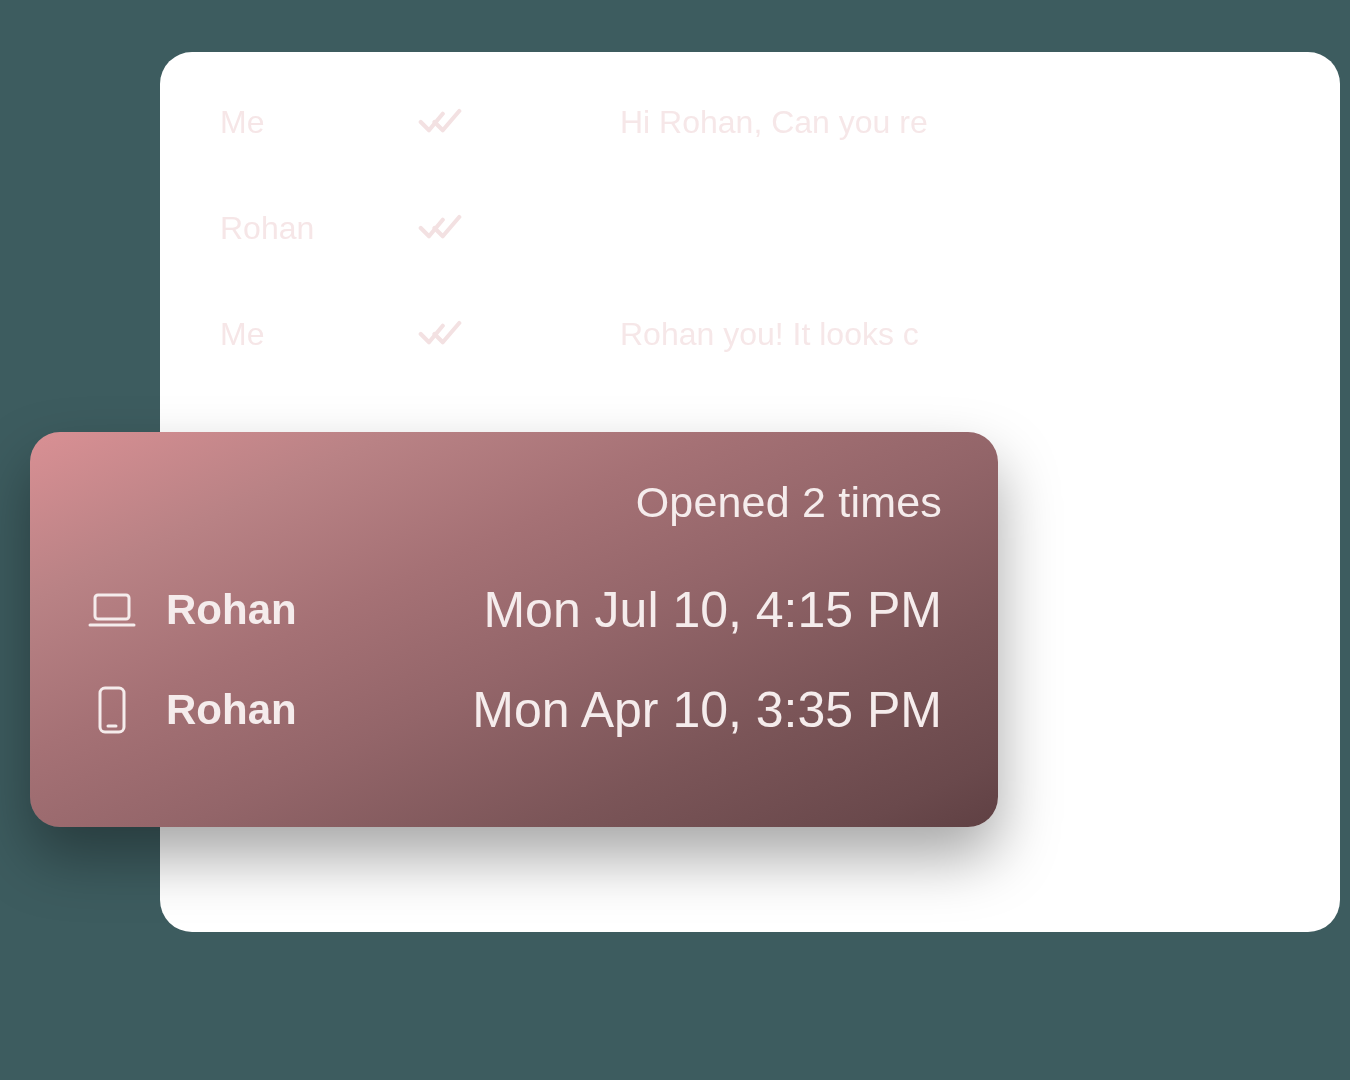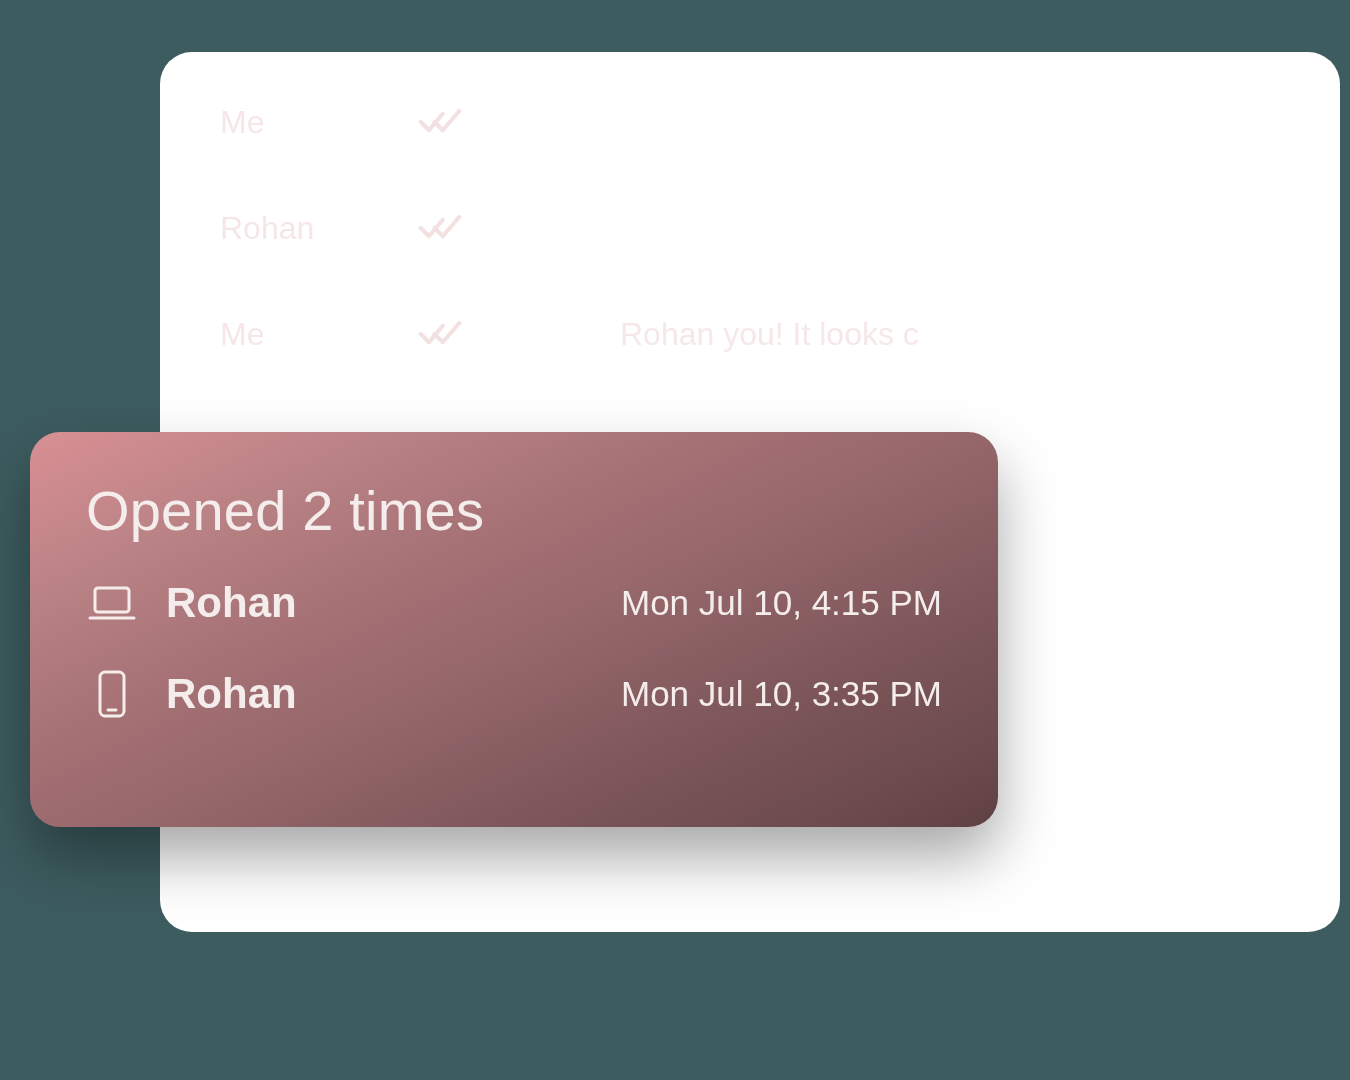--- a/index.html
+++ b/index.html
@@ -58,24 +58,25 @@
       top: 432px;
       width: 968px;
       height: 395px;
       border-radius: 30px;
       background: linear-gradient(155deg, #d99094 0%, #b98285 20%, #a57175 38%, #936569 55%, #7b5558 75%, #6a494c 92%, #5f4043 100%);
       box-shadow: 0 30px 60px rgba(0,0,0,0.35);
       padding: 46px 56px 36px 56px;
       color: #f5ecec;
     }
     .popover-title {
-      font-size: 56px;
+      font-size: 43px;
       font-weight: 500;
       letter-spacing: 0.2px;
-      margin-bottom: 36px;
+      margin-bottom: 54px;
+      text-align: right;
     }
     .popover-row {
       display: flex;
       align-items: center;
       font-size: 42px;
       font-weight: 500;
       margin-bottom: 42px;
     }
     .popover-row:last-child {
       margin-bottom: 0;
@@ -89,35 +90,36 @@
     }
     .device-icon svg {
       display: block;
     }
     .person {
       font-weight: 600;
     }
     .timestamp {
       margin-left: auto;
       font-weight: 400;
-      font-size: 35px;
+      font-size: 50px;
     }
   </style>
 </head>
 <body>
 
 <div class="card-white">
   <div class="msg-row">
     <span class="msg-sender">Me</span>
     <span class="double-check">
       <svg viewBox="0 0 32 24" fill="none" stroke="currentColor" stroke-width="3" stroke-linecap="round" stroke-linejoin="round">
         <polyline points="2,12 8,18 18,6"></polyline>
         <polyline points="12,12 18,18 30,4"></polyline>
       </svg>
     </span>
+    <span class="msg-preview">Hi Rohan, Can you re</span>
   </div>
 
   <div class="msg-row">
     <span class="msg-sender">Rohan</span>
     <span class="double-check">
       <svg viewBox="0 0 32 24" fill="none" stroke="currentColor" stroke-width="3" stroke-linecap="round" stroke-linejoin="round">
         <polyline points="2,12 8,18 18,6"></polyline>
         <polyline points="12,12 18,18 30,4"></polyline>
       </svg>
     </span>
@@ -150,15 +152,15 @@
   </div>
 
   <div class="popover-row">
     <span class="device-icon">
       <svg width="32" height="50" viewBox="0 0 32 50" fill="none" stroke="#f5ecec" stroke-width="3" stroke-linecap="round" stroke-linejoin="round">
         <rect x="4" y="3" width="24" height="44" rx="5"></rect>
         <line x1="12" y1="41" x2="20" y2="41"></line>
       </svg>
     </span>
     <span class="person">Rohan</span>
-    <span class="timestamp">Mon Jul 10, 3:35 PM</span>
+    <span class="timestamp">Mon Apr 10, 3:35 PM</span>
   </div>
 </div>
 
 </body></html>

